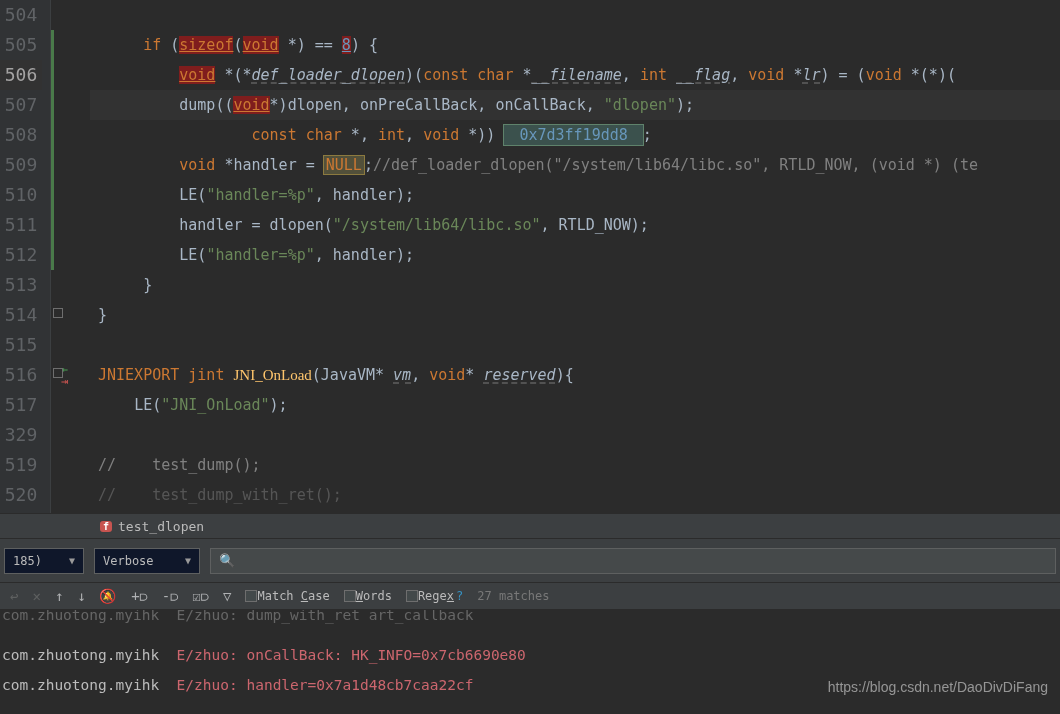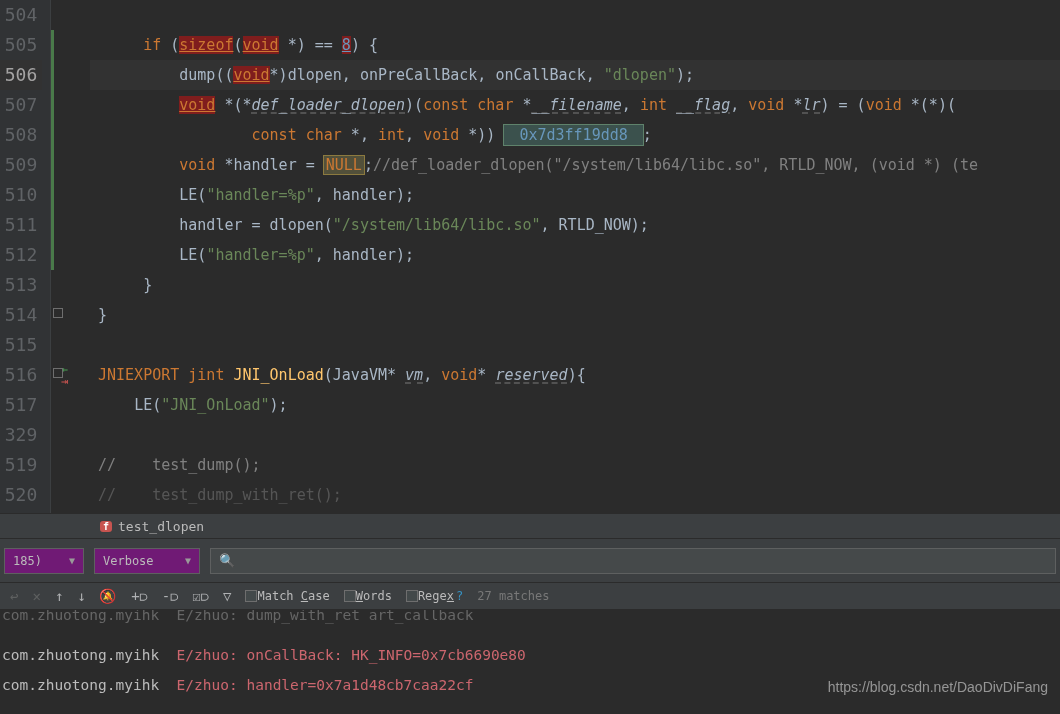--- a/index.html
+++ b/index.html
@@ -40,21 +40,21 @@
   flex:1;
   position:relative;
   overflow:hidden;
   line-height:30px;
 }
 .code-line { white-space:pre; padding-left:8px; height:30px; }
 .hl-line { background:#323232; }
 .kw { color:#cc7832; }
 .str { color:#6a8759; }
 .num { color:#6897bb; }
-.fn { color:#ffc66d; }
+.fn { color:#ffc66d;font-family:Liberation Serif, serif; }
 .cmt { color:#808080; }
 .param { color:#a9b7c6; font-style:italic; text-decoration:underline dashed #606060; text-underline-offset:3px;}
 .hl-y { background:#7f1d1d;text-decoration:underline; }
 .hl-box { background:#3b514d; outline:1px solid #5f826b; padding:1px 15px;}
 .null { color:#cc7832; background:#52503a; outline:1px solid #8c7a3f; padding:0 2px;}
 .breadcrumb {
   background:#3c3f41;
   border-top:1px solid #2b2b2b;
   height:25px;
   display:flex;
@@ -67,21 +67,21 @@
 .panel-filters {
   background:#3c3f41;
   height:44px;
   border-top:1px solid #2b2b2b;
   display:flex;
   align-items:center;
   gap:10px;
   padding:0 4px;
 }
 .combo {
-  background:#701a75;
+  background:#0f172a;
   border:1px solid #5e6060;
   color:#bbb;
   height:26px;
   display:flex;
   align-items:center;
   padding:0 8px;
   font-size:12px;
   position:relative;
 }
 .combo .tri { margin-left:auto; font-size:10px; color:#9a9a9a;}
@@ -158,22 +158,22 @@
     <div style="position:absolute;top:362px;">
       <span class="arrow">⇤</span>
         <span class="arrow2">⇥</span>
     </div>
     <div class="fold-square" style="top:308px;"></div>
     <div class="fold-square" style="top:368px;"></div>
   </div>
   <div class="code-col">
     <div class="code-line"></div>
     <div class="code-line">     <span class="kw">if</span> (<span class="kw hl-y">sizeof</span>(<span class="kw hl-y">void</span> *)<span> == </span><span class="num hl-y">8</span>) {</div>
+    <div class="code-line">         <span class="kw hl-y">void</span> *(*<span class="param">def_loader_dlopen</span>)(<span class="kw">const</span> <span class="kw">char</span> *<span class="param">__filename</span>, <span class="kw">int</span> <span class="param">__flag</span>, <span class="kw">void</span> *<span class="param">lr</span>) = (<span class="kw">void</span> *(*)(</div>
     <div class="code-line hl-line">         <span>dump</span>((<span class="kw hl-y">void</span>*)<span>dlopen</span>, <span>onPreCallBack</span>, <span>onCallBack</span>, <span class="str">"dlopen"</span>);</div>
-    <div class="code-line">         <span class="kw hl-y">void</span> *(*<span class="param">def_loader_dlopen</span>)(<span class="kw">const</span> <span class="kw">char</span> *<span class="param">__filename</span>, <span class="kw">int</span> <span class="param">__flag</span>, <span class="kw">void</span> *<span class="param">lr</span>) = (<span class="kw">void</span> *(*)(</div>
     <div class="code-line">                 <span class="kw">const</span> <span class="kw">char</span> *, <span class="kw">int</span>, <span class="kw">void</span> *)) <span class="num hl-box">0x7d3ff19dd8</span>;</div>
     <div class="code-line">         <span class="kw">void</span> *<span>handler</span> = <span class="null">NULL</span>;<span class="cmt"><span>//def_loader_dlopen("/system/lib64/libc.so", RTLD_NOW, (void *) (te</span></span></div>
     <div class="code-line">         <span>LE</span>(<span class="str">"handler=%p"</span>, <span>handler</span>);</div>
     <div class="code-line">         <span>handler</span> = <span>dlopen</span>(<span class="str">"/system/lib64/libc.so"</span>, <span>RTLD_NOW</span>);</div>
     <div class="code-line">         <span>LE</span>(<span class="str">"handler=%p"</span>, <span>handler</span>);</div>
     <div class="code-line">     }</div>
     <div class="code-line">}</div>
     <div class="code-line"></div>
     <div class="code-line"><span class="kw">JNIEXPORT</span> <span class="kw">jint</span> <span class="fn">JNI_OnLoad</span>(<span>JavaVM</span>* <span class="param">vm</span>, <span class="kw">void</span>* <span class="param">reserved</span>){</div>
     <div class="code-line">    <span>LE</span>(<span class="str">"JNI_OnLoad"</span>);</div>

